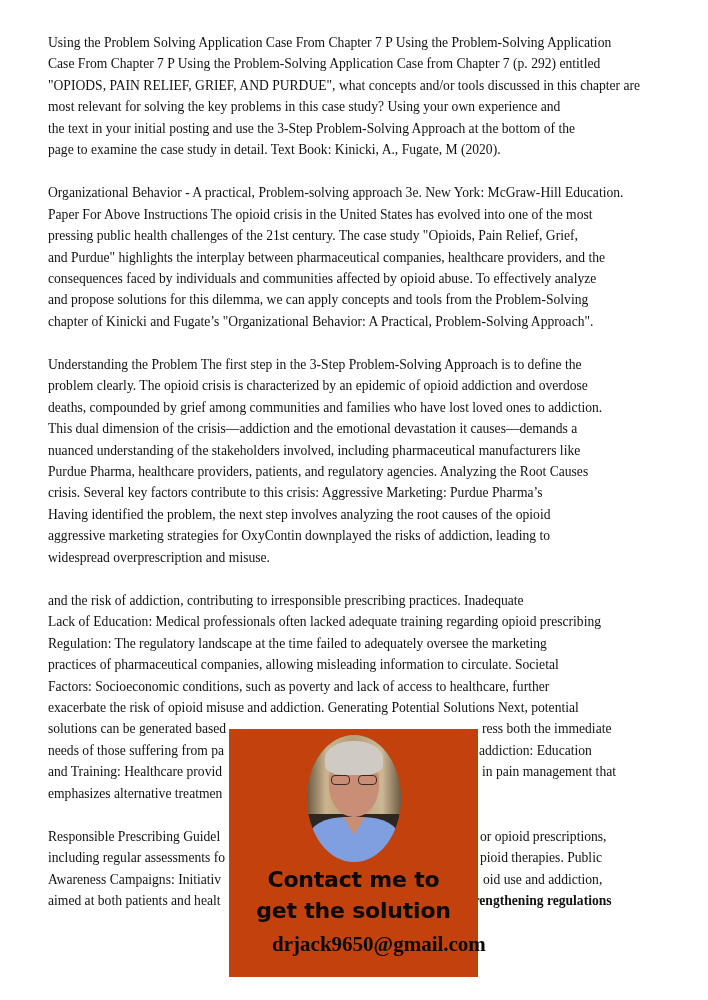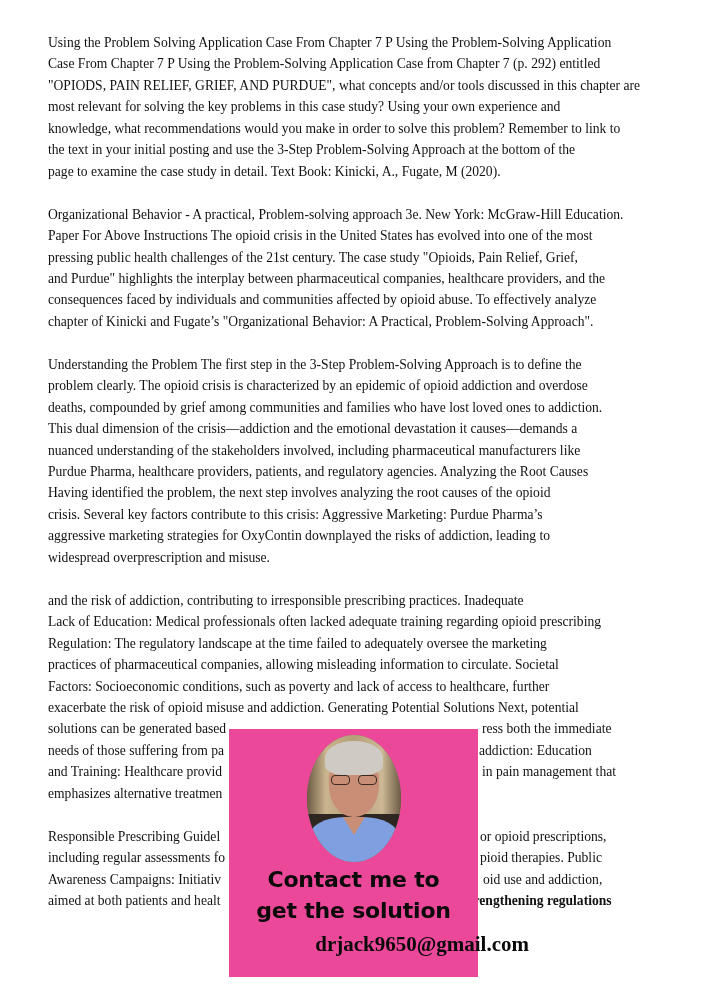--- a/index.html
+++ b/index.html
@@ -29,21 +29,21 @@
     .doc .line {
       display: block;
       white-space: nowrap;
     }
     .promo {
       position: absolute;
       left: 229px;
       top: 729px;
       width: 249px;
       height: 248px;
-      background: #ec4899;
+      background: #c2410c;
     }
     .promo .photo {
       position: absolute;
       left: 78px;
       top: 6px;
       width: 94px;
       height: 127px;
       border-radius: 50%;
       overflow: hidden;
       background: #7a6a52;
@@ -97,61 +97,61 @@
       line-height: 31px;
       color: #0a0a0a;
       letter-spacing: -0.2px;
     }
     .promo .headline span { display: block; }
     .promo .email {
       position: absolute;
       left: 0;
       top: 201px;
       width: 300px;
-      text-align: right;
+      text-align: center;
       font-family: "Liberation Serif", "DejaVu Serif", serif;
       font-weight: bold;
       font-size: 21px;
       line-height: 28px;
       color: #0a0a0a;
     }
   </style>
 </head>
 <body>
 
 <div class="doc">
 
   <p class="para">
     <span class="line">Using the Problem Solving Application Case From Chapter 7 P Using the Problem-Solving Application</span>
     <span class="line">Case From Chapter 7 P Using the Problem-Solving Application Case from Chapter 7 (p. 292) entitled</span>
     <span class="line">"OPIODS, PAIN RELIEF, GRIEF, AND PURDUE", what concepts and/or tools discussed in this chapter are</span>
     <span class="line">most relevant for solving the key problems in this case study? Using your own experience and</span>
-    <span class="line">knowledge, what recommendations would you make in order to solve this problem? Remember to link to</span>
     <span class="line">the text in your initial posting and use the 3-Step Problem-Solving Approach at the bottom of the</span>
     <span class="line">page to examine the case study in detail. Text Book: Kinicki, A., Fugate, M (2020).</span>
   </p>
 
   <p class="para">
     <span class="line">Organizational Behavior - A practical, Problem-solving approach 3e. New York: McGraw-Hill Education.</span>
     <span class="line">Paper For Above Instructions The opioid crisis in the United States has evolved into one of the most</span>
     <span class="line">pressing public health challenges of the 21st century. The case study "Opioids, Pain Relief, Grief,</span>
     <span class="line">and Purdue" highlights the interplay between pharmaceutical companies, healthcare providers, and the</span>
     <span class="line">consequences faced by individuals and communities affected by opioid abuse. To effectively analyze</span>
+    <span class="line">and propose solutions for this dilemma, we can apply concepts and tools from the Problem-Solving</span>
     <span class="line">chapter of Kinicki and Fugate’s "Organizational Behavior: A Practical, Problem-Solving Approach".</span>
   </p>
 
   <p class="para">
     <span class="line">Understanding the Problem The first step in the 3-Step Problem-Solving Approach is to define the</span>
     <span class="line">problem clearly. The opioid crisis is characterized by an epidemic of opioid addiction and overdose</span>
     <span class="line">deaths, compounded by grief among communities and families who have lost loved ones to addiction.</span>
     <span class="line">This dual dimension of the crisis—addiction and the emotional devastation it causes—demands a</span>
     <span class="line">nuanced understanding of the stakeholders involved, including pharmaceutical manufacturers like</span>
     <span class="line">Purdue Pharma, healthcare providers, patients, and regulatory agencies. Analyzing the Root Causes</span>
+    <span class="line">crisis. Several key factors contribute to this crisis: Aggressive Marketing: Purdue Pharma’s</span>
     <span class="line">Having identified the problem, the next step involves analyzing the root causes of the opioid</span>
-    <span class="line">crisis. Several key factors contribute to this crisis: Aggressive Marketing: Purdue Pharma’s</span>
     <span class="line">aggressive marketing strategies for OxyContin downplayed the risks of addiction, leading to</span>
     <span class="line">widespread overprescription and misuse.</span>
   </p>
 
   <p class="para">
     <span class="line">and the risk of addiction, contributing to irresponsible prescribing practices. Inadequate</span>
     <span class="line">Lack of Education: Medical professionals often lacked adequate training regarding opioid prescribing</span>
     <span class="line">Regulation: The regulatory landscape at the time failed to adequately oversee the marketing</span>
     <span class="line">practices of pharmaceutical companies, allowing misleading information to circulate. Societal</span>
     <span class="line">Factors: Socioeconomic conditions, such as poverty and lack of access to healthcare, further</span>

